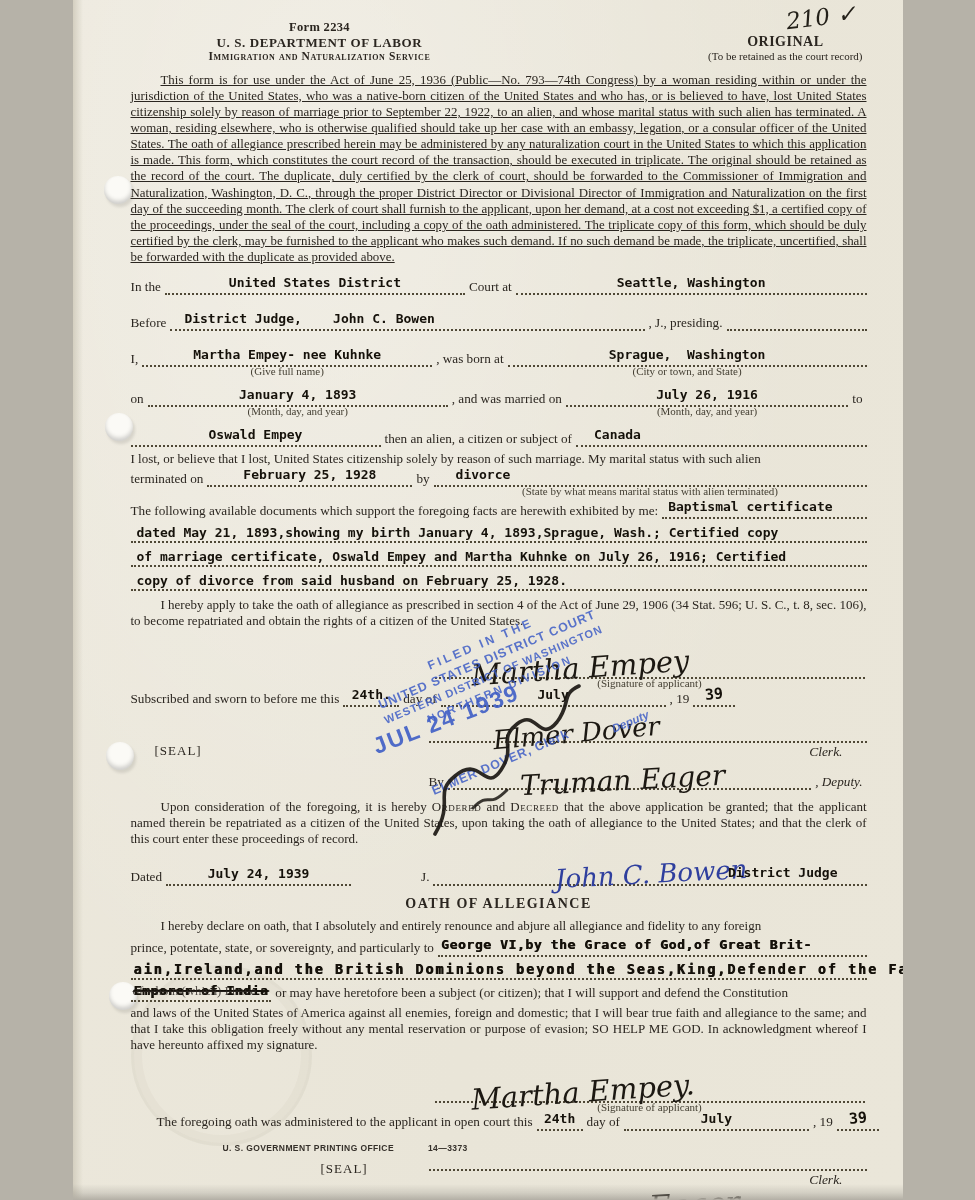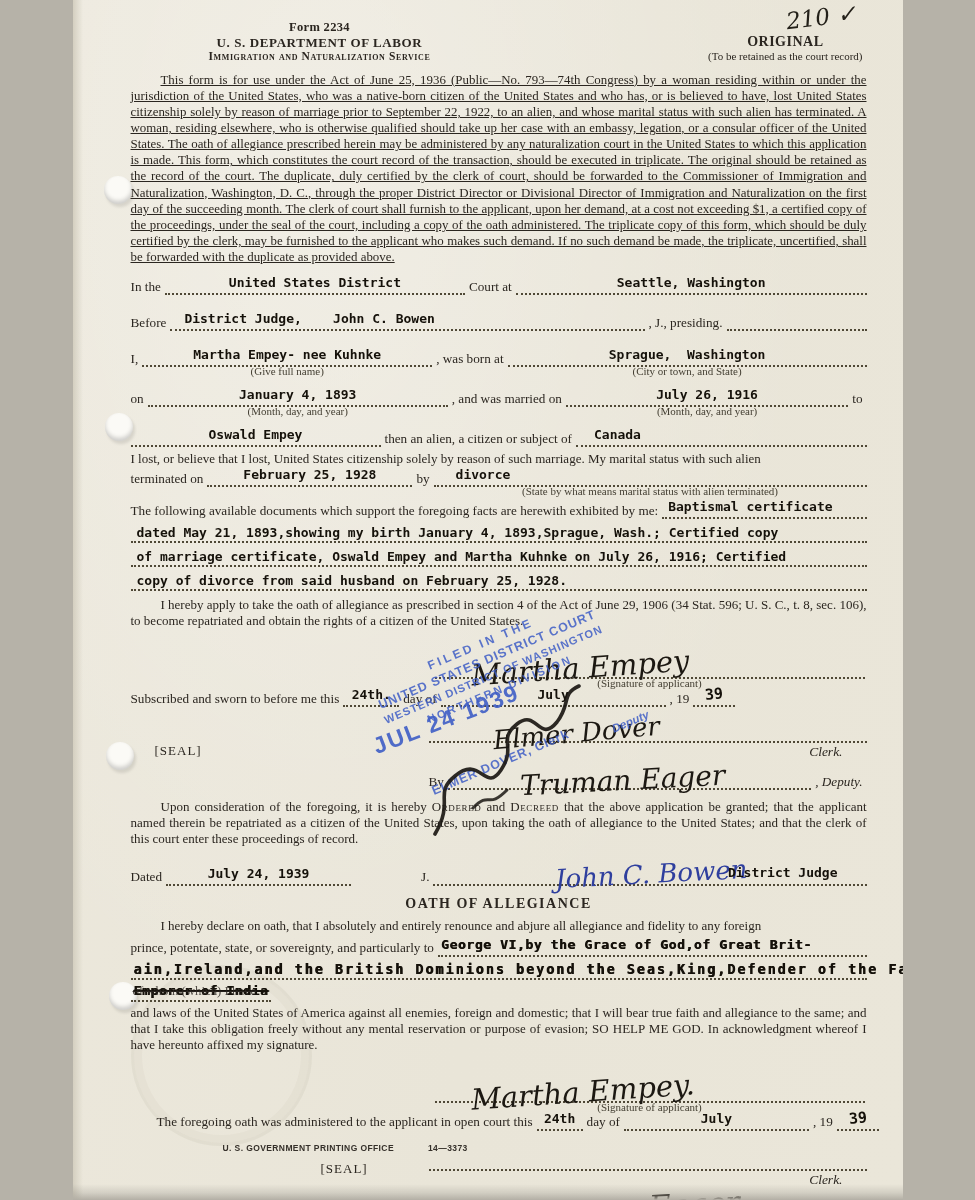--- a/index.html
+++ b/index.html
@@ -248,20 +248,21 @@
     <div class="fline oathline">
       <span class="lbl">prince, potentate, state, or sovereignty, and particularly to</span>
       <span class="seg grow left"><span class="typed heavy">George VI,by the Grace of God,of Great Brit-</span></span>
     </div>
     <div class="seg left full oathline"><span class="typed heavy ls2">ain,Ireland,and the British Dominions beyond the Seas,King,Defender of the Faith,</span></div>
     <div class="fline oathline">
       <span class="overlap">
         <span class="under">of whom (which) I have</span>
         <span class="typed heavy struck">Emporer of India</span>
       </span>
+      <span class="lbl">or may have heretofore been a subject (or citizen); that I will support and defend the Constitution</span>
     </div>
     <p class="body just">and laws of the United States of America against all enemies, foreign and domestic; that I will bear true faith and allegiance to the same; and that I take this obligation freely without any mental reservation or purpose of evasion; SO HELP ME GOD. In acknowledgment whereof I have hereunto affixed my signature.</p>
 
     <div class="sigrow mt8">
       <span class="sigbox">
         <span class="script">Martha Empey.</span>
         <span class="sub">(Signature of applicant)</span>
       </span>
     </div>
 

